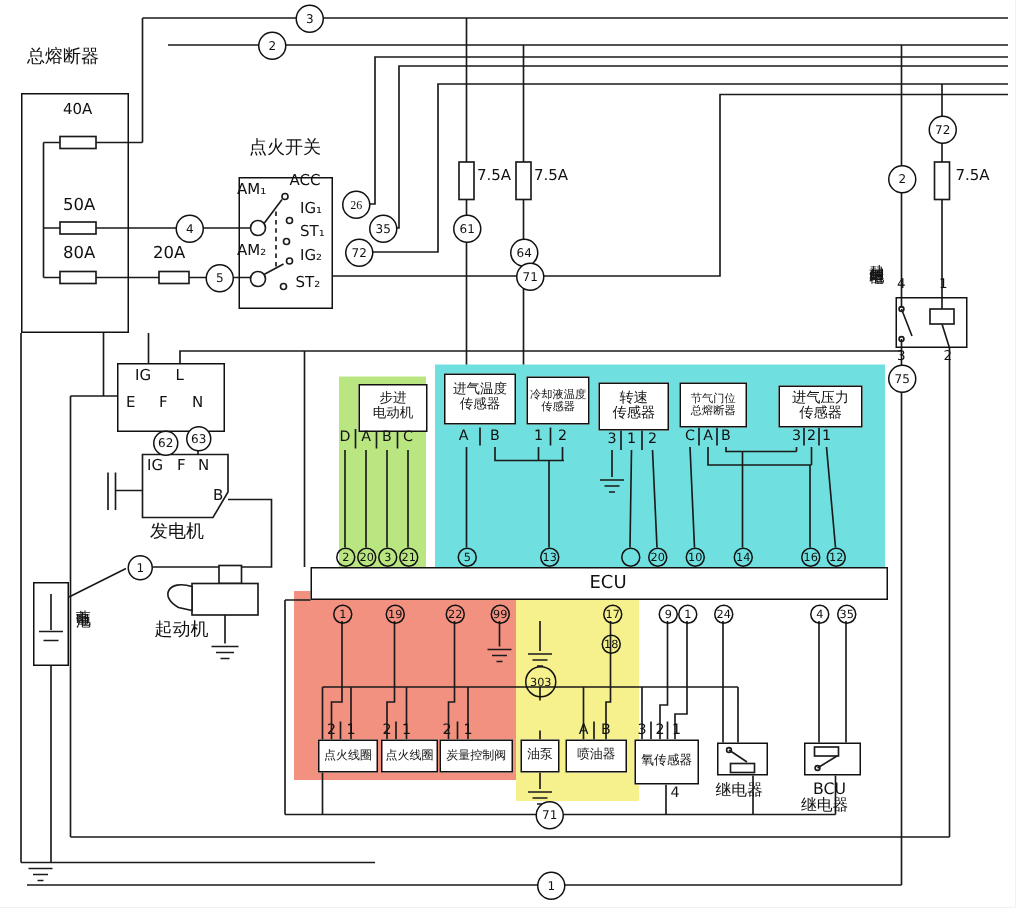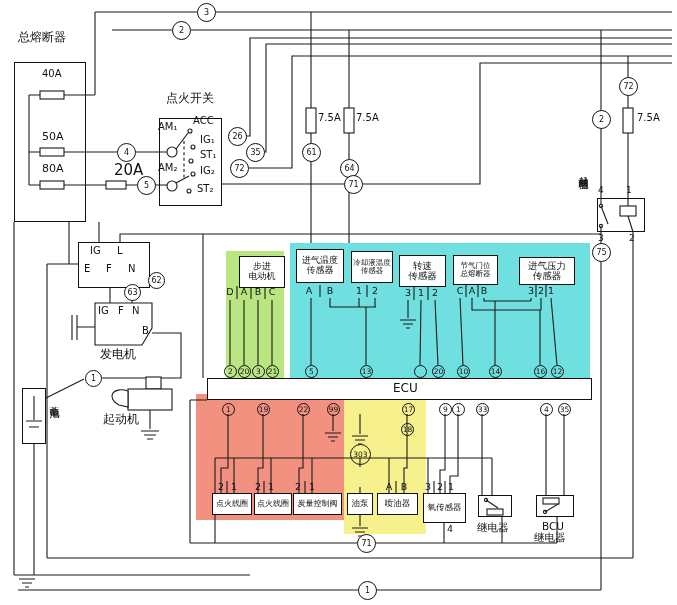--- a/index.html
+++ b/index.html
@@ -153,21 +153,21 @@
   <div class="bx" style="left:423px;top:493px;width:43px;height:30px;font-size:8.5px;">
     <span>氧传感器</span>
   </div>
   <div class="bx" style="left:478px;top:495px;width:34px;height:22px;background:transparent;"></div>
   <div class="bx" style="left:536px;top:495px;width:38px;height:22px;background:transparent;"></div>
 
   <span class="t" style="left:18px;top:31px;font-size:12px;">总熔断器</span>
   <span class="t" style="left:42px;top:69px;font-size:10px;">40A</span>
   <span class="t" style="left:42px;top:131px;font-size:11px;">50A</span>
   <span class="t" style="left:42px;top:163px;font-size:11px;">80A</span>
-  <span class="t" style="left:114px;top:163px;font-size:15px;">20A</span>
+  <span class="t" style="left:102px;top:163px;font-size:11px;">20A</span>
   <span class="t" style="left:166px;top:92px;font-size:12px;">点火开关</span>
   <span class="t" style="left:158px;top:122px;">AM₁</span>
   <span class="t" style="left:193px;top:116px;">ACC</span>
   <span class="t" style="left:200px;top:135px;">IG₁</span>
   <span class="t" style="left:200px;top:150px;">ST₁</span>
   <span class="t" style="left:158px;top:163px;">AM₂</span>
   <span class="t" style="left:200px;top:166px;">IG₂</span>
   <span class="t" style="left:197px;top:184px;">ST₂</span>
   <span class="t" style="left:318px;top:113px;">7.5A</span>
   <span class="t" style="left:356px;top:113px;">7.5A</span>
@@ -192,30 +192,30 @@
   <span class="t" style="left:393px;top:382px;font-size:12px;">ECU</span>
   <span class="t" style="left:447px;top:524px;font-size:9.5px;">4</span>
   <span class="t" style="left:477px;top:522px;font-size:10.5px;">继电器</span>
   <span class="t" style="left:542px;top:521px;font-size:10.5px;">BCU</span>
   <span class="t" style="left:534px;top:532px;font-size:10.5px;">继电器</span>
 
 <div class="circ" style="left: 197px; top: 3px; height: 17px; width: 17px;">3</div>
     <div class="circ" style="left: 172px; top: 21px; height: 17px; width: 17px;">2</div>
     <div class="circ" style="left: 117px; top: 143px; height: 17px; width: 17px;">4</div>
     <div class="circ" style="left: 137px; top: 176px; height: 17px; width: 17px;">5</div>
-    <div class="circ" style="left: 228px; top: 127px; height: 17px; width: 17px;">26</div>
+    <div class="circ" style="left: 228px; top: 127px; height: 17px; width: 17px; font-family: Liberation Serif, serif;">26</div>
     <div class="circ" style="left: 246px; top: 143px; height: 17px; width: 17px;">35</div>
     <div class="circ" style="left: 230px; top: 159px; height: 17px; width: 17px;">72</div>
     <div class="circ" style="left: 302px; top: 143px; height: 17px; width: 17px;">61</div>
     <div class="circ" style="left: 340px; top: 159px; height: 17px; width: 17px;">64</div>
     <div class="circ" style="left: 344px; top: 175px; height: 17px; width: 17px;">71</div>
     <div class="circ" style="left: 619px; top: 77px; height: 17px; width: 17px;">72</div>
     <div class="circ" style="left: 592px; top: 110px; height: 17px; width: 17px;">2</div>
     <div class="circ" style="left: 592px; top: 243px; height: 17px; width: 17px;">75</div>
-    <div class="circ" style="left: 102px; top: 272px; height: 15px; width: 15px; margin-left: 46px;">62</div>
+    <div class="circ" style="left: 102px; top: 287px; height: 15px; width: 15px;">62</div>
     <div class="circ" style="left: 124px; top: 284px; height: 15px; width: 15px;">63</div>
     <div class="circ" style="left: 85px; top: 370px; height: 15px; width: 15px;">1</div>
     <div class="circ ecu" style="left: 350px; top: 444px; height: 19px; width: 19px;">303</div>
     <div class="circ" style="left: 357px; top: 534px; height: 17px; width: 17px;">71</div>
     <div class="circ" style="left: 358px; top: 581px; height: 17px; width: 17px;">1</div>
     <div class="circ ecu" style="left: 224px; top: 365px; height: 11px; width: 11px;">2</div>
     <div class="circ ecu" style="left: 238px; top: 365px; height: 11px; width: 11px;">20</div>
     <div class="circ ecu" style="left: 252px; top: 365px; height: 11px; width: 11px;">3</div>
     <div class="circ ecu" style="left: 266px; top: 365px; height: 11px; width: 11px;">21</div>
     <div class="circ ecu" style="left: 305px; top: 365px; height: 11px; width: 11px;">5</div>
@@ -227,21 +227,21 @@
     <div class="circ ecu" style="left: 534px; top: 365px; height: 11px; width: 11px;">16</div>
     <div class="circ ecu" style="left: 551px; top: 365px; height: 11px; width: 11px;">12</div>
     <div class="circ ecu" style="left: 222px; top: 403px; height: 11px; width: 11px;">1</div>
     <div class="circ ecu" style="left: 257px; top: 403px; height: 11px; width: 11px;">19</div>
     <div class="circ ecu" style="left: 297px; top: 403px; height: 11px; width: 11px;">22</div>
     <div class="circ ecu" style="left: 327px; top: 403px; height: 11px; width: 11px;">99</div>
     <div class="circ ecu" style="left: 354px; top: 403px; height: 11px; width: 11px; margin-left: 48px;">17</div>
     <div class="circ ecu" style="left: 401px; top: 423px; height: 11px; width: 11px;">18</div>
     <div class="circ ecu" style="left: 439px; top: 403px; height: 11px; width: 11px;">9</div>
     <div class="circ ecu" style="left: 452px; top: 403px; height: 11px; width: 11px;">1</div>
-    <div class="circ ecu" style="left: 476px; top: 403px; height: 11px; width: 11px;">33</div>
+    <div class="circ ecu" style="left: 476px; top: 403px; height: 11px; width: 11px;">24</div>
     <div class="circ ecu" style="left: 540px; top: 403px; height: 11px; width: 11px;">4</div>
     <div class="circ ecu" style="left: 558px; top: 403px; height: 11px; width: 11px;">35</div>
     <span class="pin" style="left: 230px; top: 292px;">D</span>
     <span class="pin" style="left: 244px; top: 292px;">A</span>
     <span class="pin" style="left: 258px; top: 292px;">B</span>
     <span class="pin" style="left: 272px; top: 292px;">C</span>
     <span class="pin" style="left: 309px; top: 291px;">A</span>
     <span class="pin" style="left: 330px; top: 291px;">B</span>
     <span class="pin" style="left: 359px; top: 291px;">1</span>
     <span class="pin" style="left: 375px; top: 291px;">2</span>

